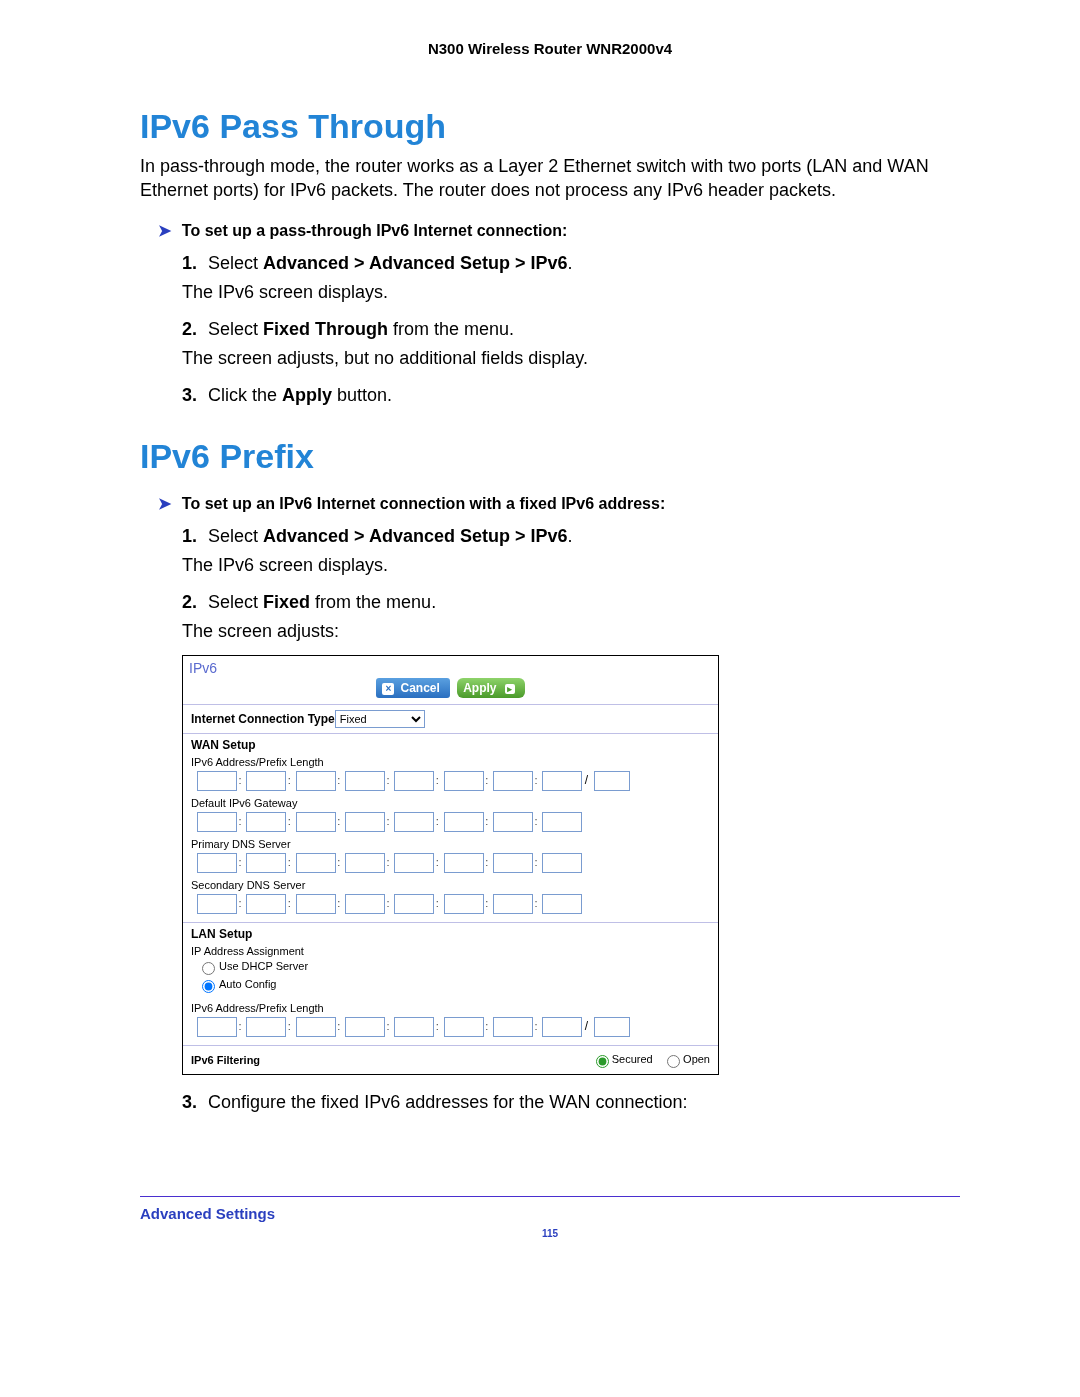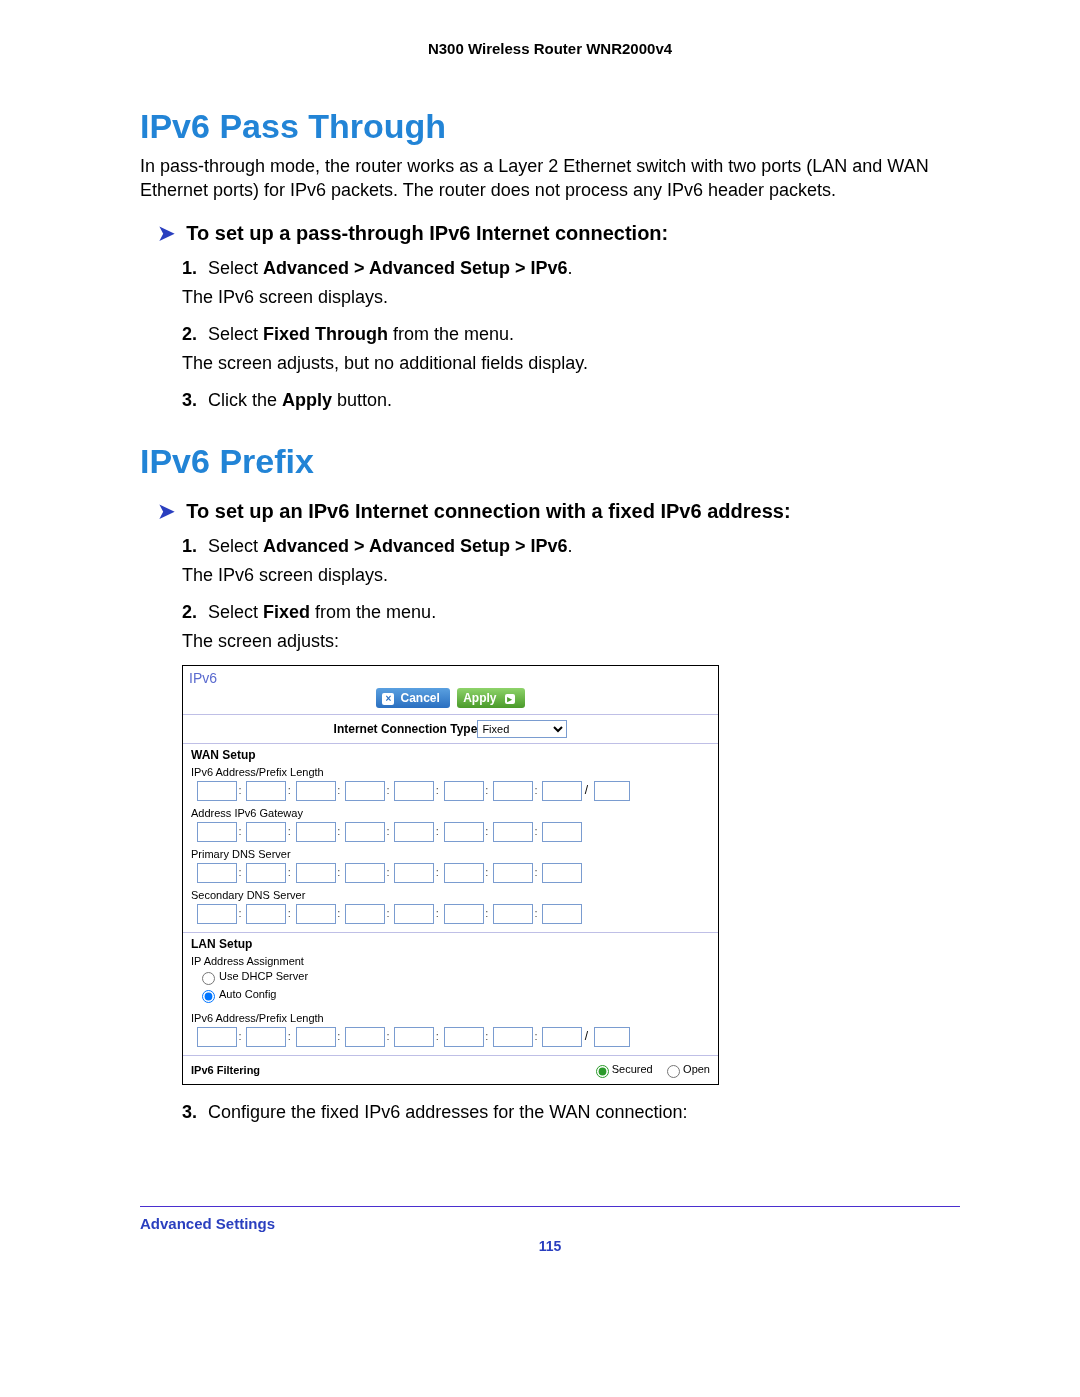--- a/index.html
+++ b/index.html
@@ -28,21 +28,21 @@
     font-size: 34px;
     font-weight: bold;
     margin: 28px 0 8px 0;
   }
   p.body {
     font-size: 18px;
     line-height: 1.35;
     margin: 6px 0 12px 0;
   }
   .task-line {
-    font-size: 20px;
+    font-size: 16px;
     font-weight: bold;
     margin: 18px 0 10px 18px;
   }
   .task-arrow {
     color: #2a3fbf;
     font-weight: bold;
     margin-right: 6px;
   }
   ol.steps {
     list-style: none;
@@ -91,35 +91,36 @@
     border-radius: 3px;
     margin: 0 2px;
     vertical-align: middle;
     line-height: 16px;
   }
   .btn-cancel {
     background: linear-gradient(#5aa0e0,#2a6fc0);
   }
   .btn-apply {
     background: linear-gradient(#8ed36a,#4a9a2a);
+    border-radius: 6px;
   }
   .btn .xmark {
     background:#fff;color:#2a6fc0;font-weight:bold;display:inline-block;
     width:12px;height:12px;line-height:12px;text-align:center;border-radius:2px;
     margin-right:6px;font-size:10px;
   }
   .btn .rarrow {
     background:#fff;color:#4a9a2a;font-weight:bold;display:inline-block;
     width:10px;height:10px;line-height:10px;text-align:center;border-radius:2px;
     margin-left:8px;font-size:9px;
   }
   .ui-divider { border-top:1px solid #bfbfe6; margin:0; }
   .ui-row {
     padding: 5px 8px;
-    display:flex; justify-content:center; align-items:center;
+    display:flex; justify-content:flex-start; align-items:center;
   }
   .ui-row-label { font-weight:bold; font-size:12px; }
   .ui-select {
     border:1px solid #7a9cd0; font-size:11px; background:#fff;
     height:18px; width:90px;
   }
   .ui-section-title {
     font-weight:bold; font-size:12px; padding: 4px 8px 2px 8px;
   }
   .ui-label-small {
@@ -146,21 +147,21 @@
   .filter-opts input { vertical-align:middle; accent-color:#2a9a2a;}
 
   .footer-rule {
     border-top:1px solid #4a2fcf;
     margin: 80px 0 8px 0;
   }
   .footer-text {
     text-align:left; color:#2a3fbf; font-weight:bold; font-size:15px;
   }
   .page-num {
-    text-align:center; color:#2a3fbf; font-weight:bold; font-size:14px; margin-top:6px;
+    text-align:center; color:#2a3fbf; font-weight:bold; font-size:10px; margin-top:6px;
   }
 </style>
 </head>
 <body>
 
 <div class="page">
 
   <div class="doc-header">N300 Wireless Router WNR2000v4</div>
 
   <h2 class="section">IPv6 Pass Through</h2>
@@ -236,21 +237,21 @@
       <input class="hex-input" style=""><span class="hex-sep">:</span>
       <input class="hex-input" style=""><span class="hex-sep">:</span>
       <input class="hex-input" style=""><span class="hex-sep">:</span>
       <input class="hex-input" style=""><span class="hex-sep">:</span>
       <input class="hex-input" style=""><span class="hex-sep">:</span>
       <input class="hex-input" style=""><span class="hex-sep">:</span>
       <input class="hex-input" style=""><span class="slash">/</span>
       <input class="hex-input" style="width: 30px;">
     </div>
 
-    <div class="ui-label-small">Address IPv6 Gateway</div>
+    <div class="ui-label-small">Default IPv6 Gateway</div>
     <div class="hex-row">
       <input class="hex-input" style=""><span class="hex-sep">:</span>
       <input class="hex-input" style=""><span class="hex-sep">:</span>
       <input class="hex-input" style=""><span class="hex-sep">:</span>
       <input class="hex-input" style=""><span class="hex-sep">:</span>
       <input class="hex-input" style=""><span class="hex-sep">:</span>
       <input class="hex-input" style=""><span class="hex-sep">:</span>
       <input class="hex-input" style=""><span class="hex-sep">:</span>
       <input class="hex-input" style="">
     </div>

